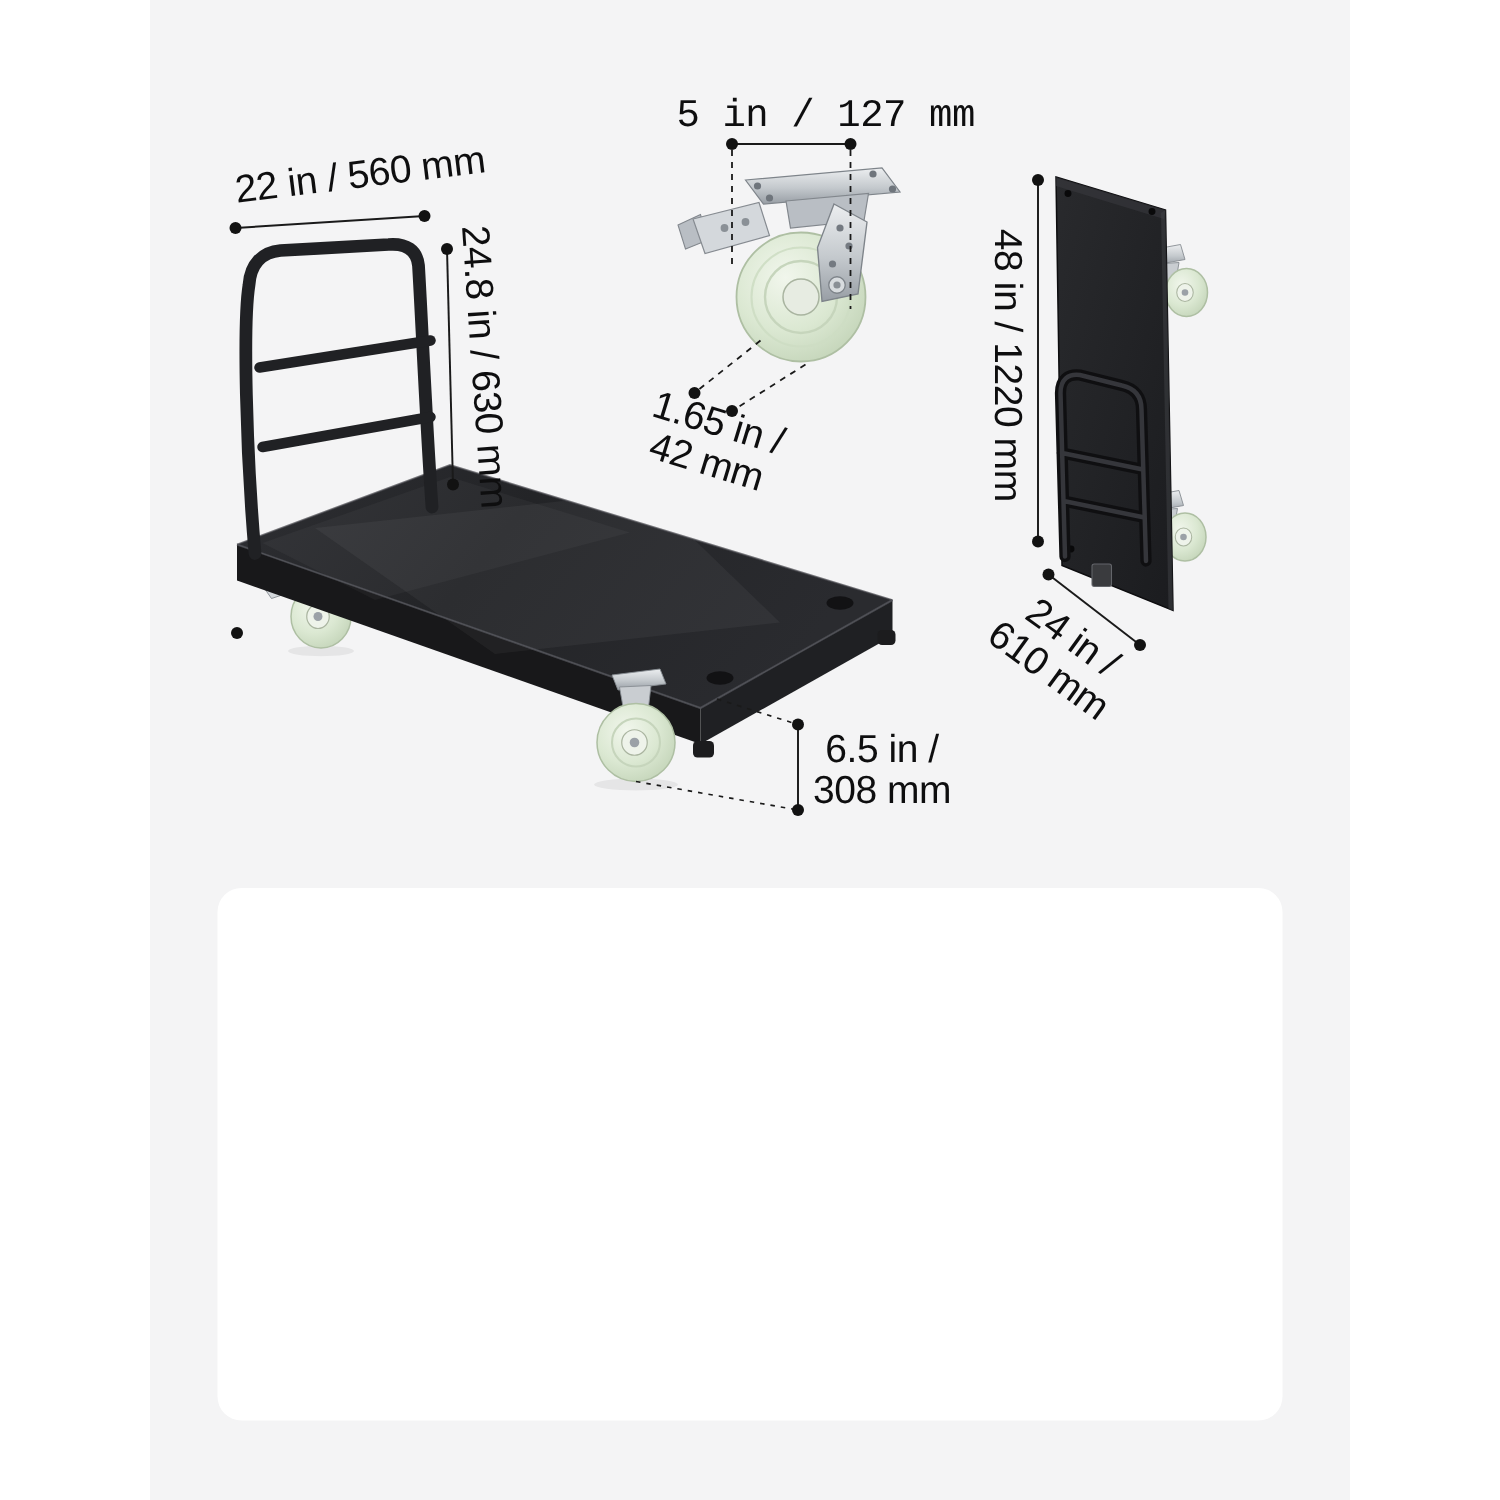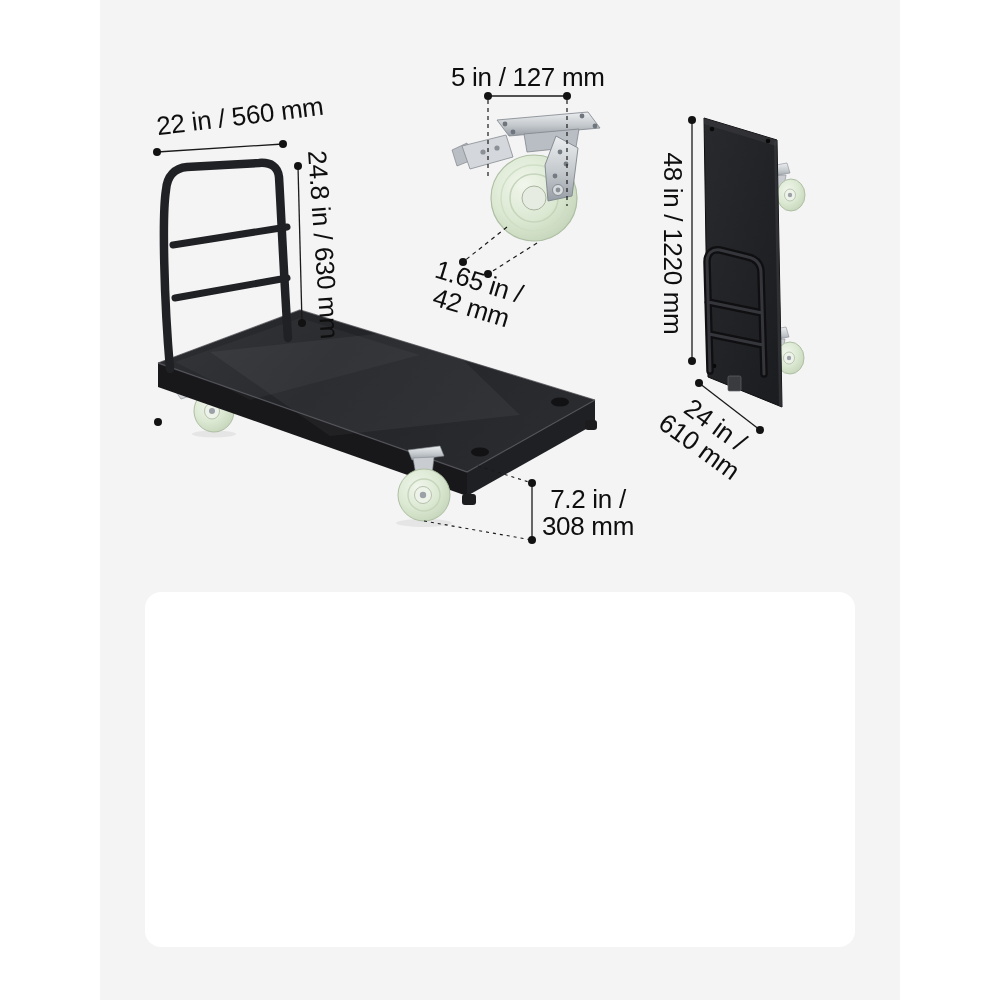--- a/index.html
+++ b/index.html
@@ -9,21 +9,21 @@
     overflow:hidden;
   }
   .backdrop { position:absolute; left:100px; top:0; width:800px; height:1000px; background:#f4f4f5; }
   .scene { position:absolute; left:0; top:0; width:1000px; height:585px; }
 
   
   .dim { position:absolute; color:#0e0e0f; font-size:26px; line-height:27px;
          letter-spacing:-0.3px; text-align:center; white-space:nowrap; }
   .dim-handle-width  { left:150px; top:103px; width:180px; transform:rotate(-7deg); }
   .dim-handle-height { left:217px; top:231px; width:212px; transform:rotate(86deg); }
-  .dim-wheel-dia     { left:451px; top:64px;  width:152px; }
+  .dim-wheel-dia     { left:451px; top:64px;  width:152px;font-family:Liberation Mono, monospace; }
   .dim-wheel-width   { left:399px; top:268px; width:152px; transform:rotate(17deg); }
   .dim-folded-height { left:561px; top:230px; width:222px; transform:rotate(90deg); }
   .dim-folded-width  { left:646px; top:409px; width:122px; transform:rotate(36deg); }
   .dim-plat-height   { left:538px; top:486px; width:100px; }
 
   
   .spec-card { position:absolute; left:145px; top:592px; width:710px; height:355px;
                background:#ffffff; border-radius:16px; }
 </style>
 </head>
@@ -199,21 +199,21 @@
 <div class="dim dim-wheel-width">
   <div>1.65 in /</div>
   <div>42 mm</div>
 </div>
 <div class="dim dim-folded-height">48 in / 1220 mm</div>
 <div class="dim dim-folded-width">
   <div>24 in /</div>
   <div>610 mm</div>
 </div>
 <div class="dim dim-plat-height">
-  <div>7.2 in /</div>
+  <div>6.5 in /</div>
   <div>308 mm</div>
 </div>
 
 <div class="spec-card">
   
   
   
 </div>
 
 </body></html>

